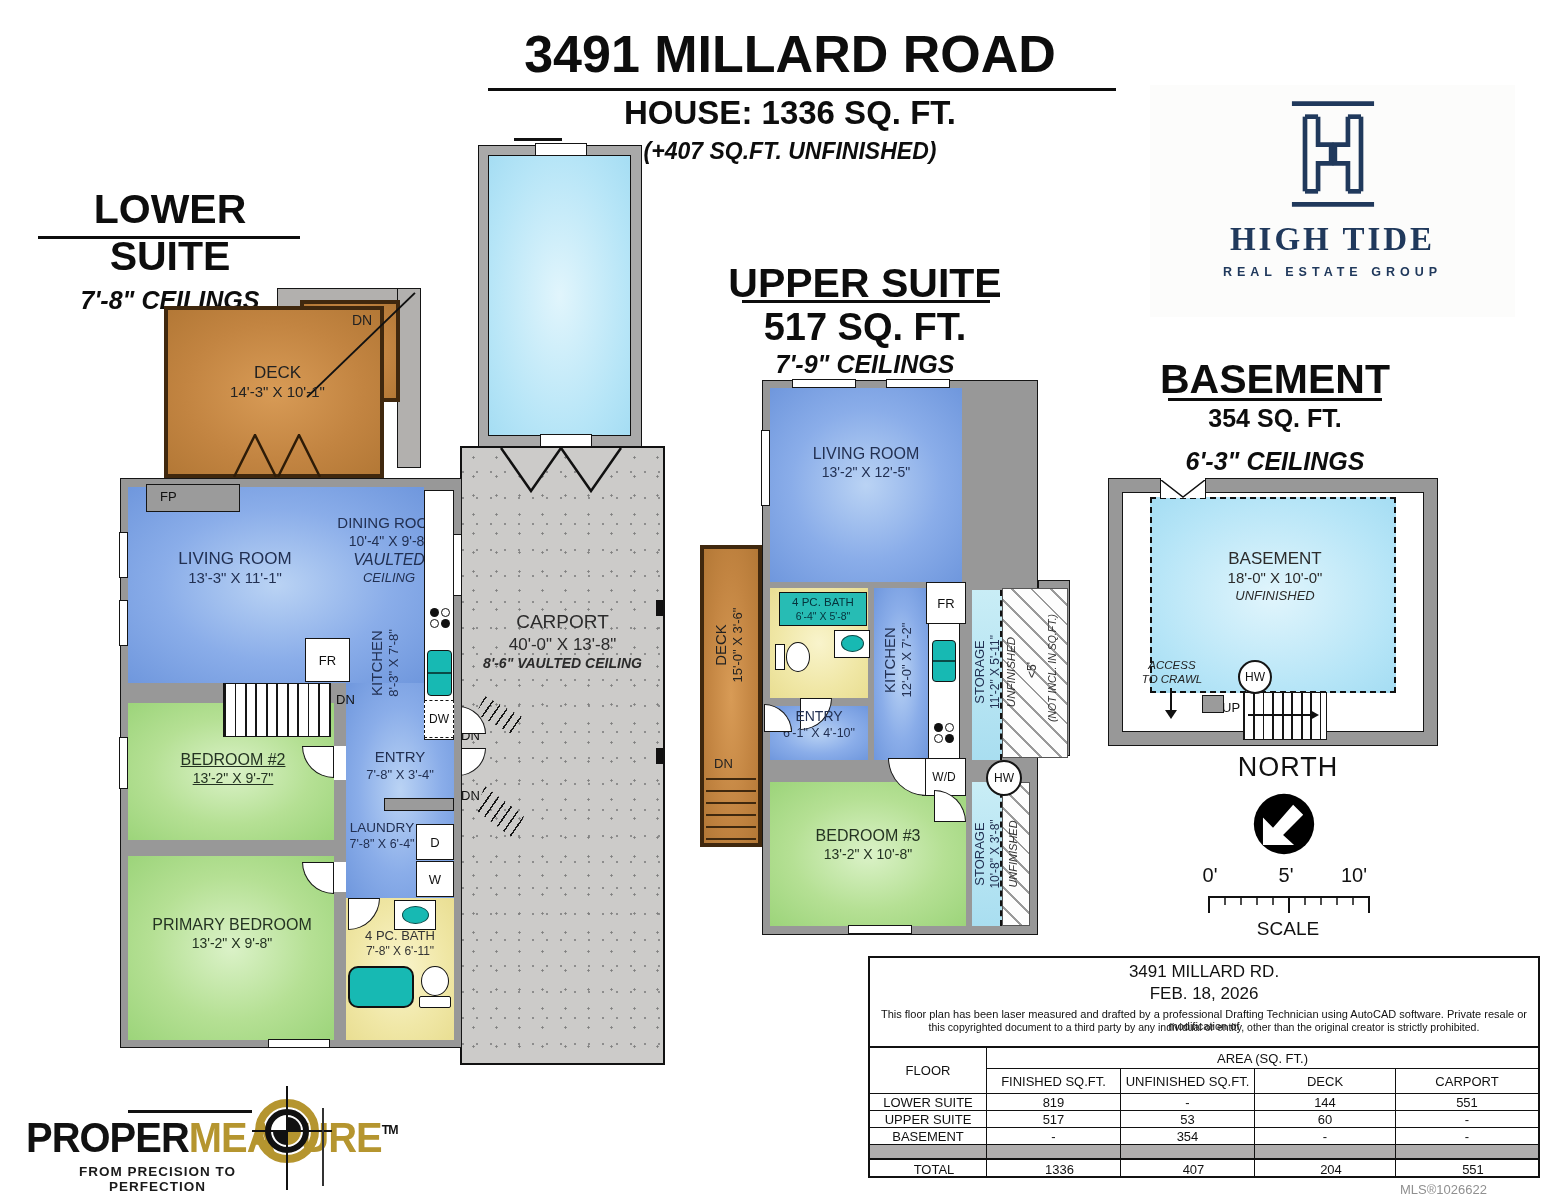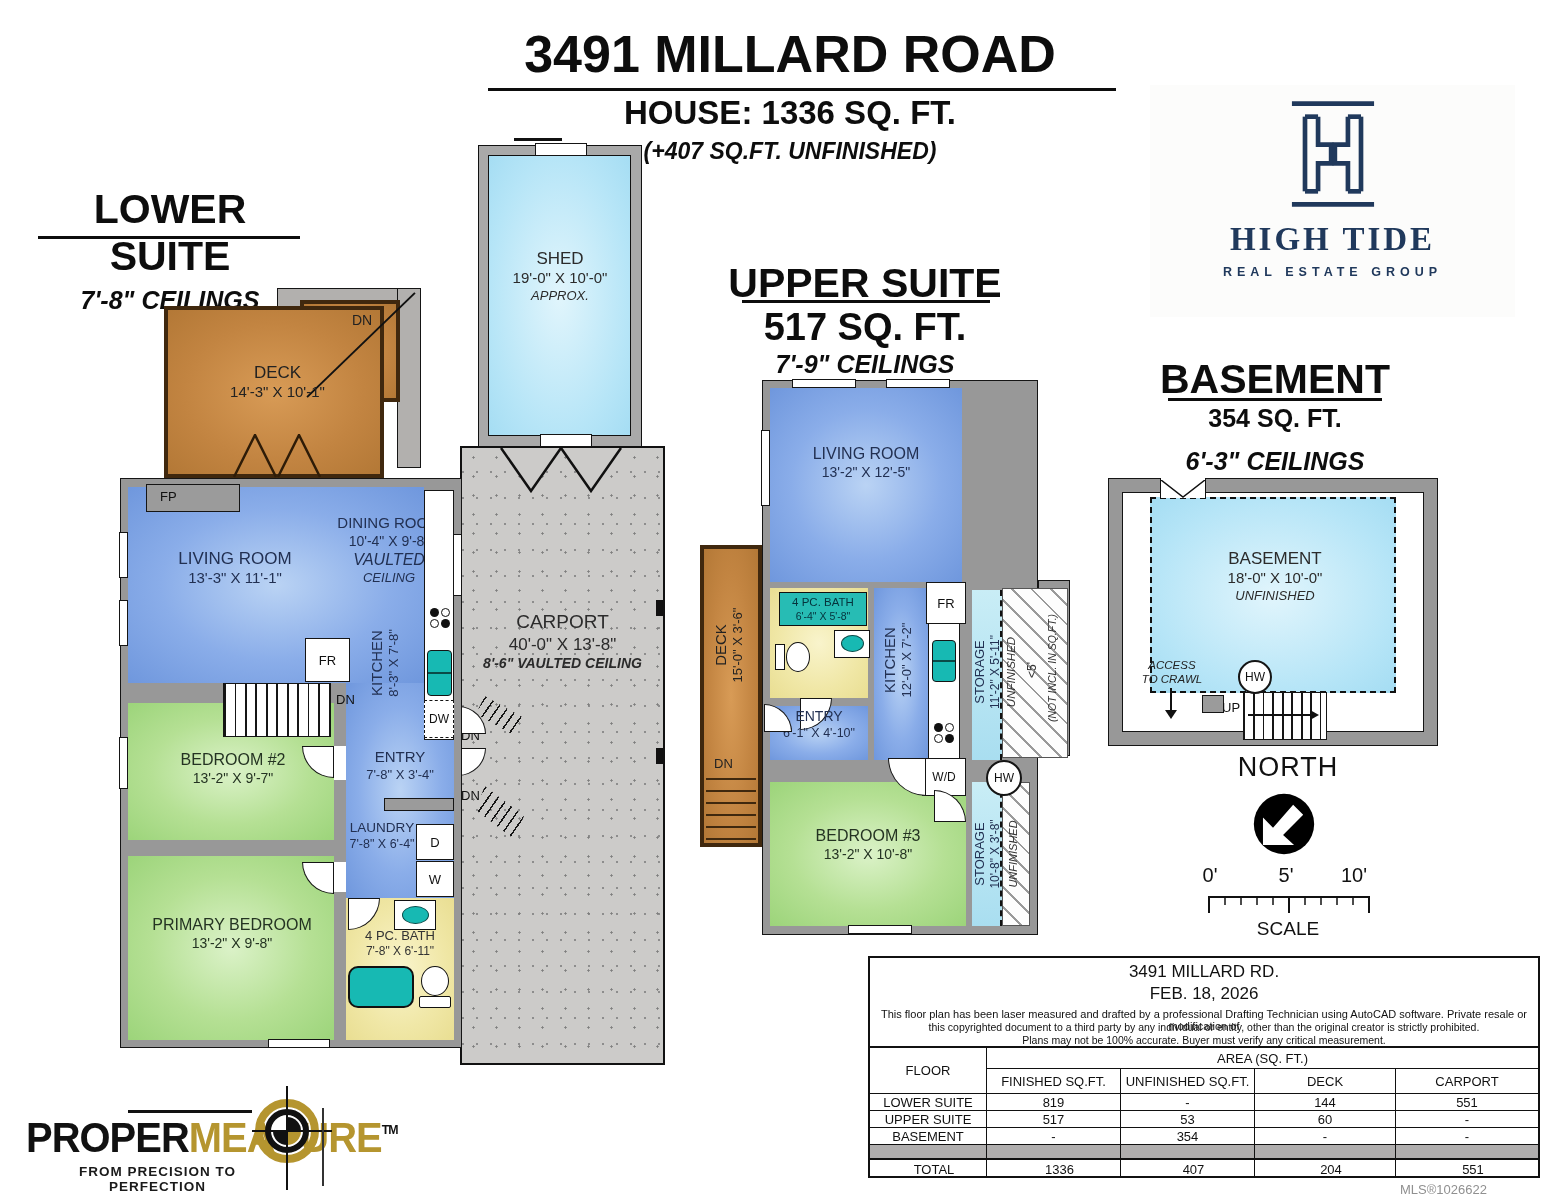--- a/index.html
+++ b/index.html
@@ -96,25 +96,20 @@
   <div class="arc" style="left:458px;top:748px;width:28px;height:28px;border-radius:0 0 100% 0;"></div>
   <div class="abs" style="left:656px;top:600px;width:7px;height:16px;background:#111;"></div>
   <div class="abs" style="left:656px;top:748px;width:7px;height:16px;background:#111;"></div>
 
   <div class="abs" style="left:478px;top:145px;width:164px;height:302px;background:#a9a9a9;border:1.5px solid #111;box-sizing:border-box;">
     <div class="shedblue" style="left:8.5px;top:8.5px;width:143px;height:281px;border:1.5px solid #111;box-sizing:border-box;"></div>
   </div>
   <div class="abs" style="left:514px;top:138px;width:48px;height:2.5px;background:#111;"></div>
   <div class="win" style="left:535px;top:143px;width:52px;height:13px;"></div>
   <div class="win" style="left:540px;top:434px;width:52px;height:13px;"></div>
-  <div class="lbl" style="left:488px;top:248px;width:144px;color:#2b2b2b;">
-    <div style="font-size:17px;">SHED</div>
-    <div style="font-size:15px;">19'-0" X 10'-0"</div>
-    <div style="font-size:13px;font-style:italic;">APPROX.</div>
-  </div>
   <div class="abs" style="left:500px;top:447px;width:122px;height:46px;">
     <svg width="122" height="46" viewBox="0 0 122 46">
       <polyline points="1,1 31,44 61,1" fill="#cccbc9" stroke="#111" stroke-width="2.5"></polyline>
       <polyline points="61,1 91,44 121,1" fill="#cccbc9" stroke="#111" stroke-width="2.5"></polyline>
     </svg>
   </div>
 
   <div class="graywall" style="left:277px;top:288px;width:144px;height:32px;background:#b2b0ae;"></div>
   <div class="graywall" style="left:397px;top:288px;width:24px;height:180px;background:#b2b0ae;"></div>
   <div class="brown" style="left:300px;top:300px;width:100px;height:102px;"></div>
@@ -199,21 +194,21 @@
     <div style="font-size:13px;">4 PC. BATH</div>
     <div style="font-size:12px;">7'-8" X 6'-11"</div>
   </div>
   <div class="abs" style="left:394px;top:900px;width:42px;height:30px;background:#fff;border:1.5px solid #111;box-sizing:border-box;">
     <span style="position:absolute;left:7px;top:5px;width:25px;height:16px;background:#17b9b3;border:1px solid #0a4a48;border-radius:50%;"></span>
   </div>
   <div class="teal" style="left:348px;top:966px;width:66px;height:42px;border:2px solid #111;border-radius:10px;"></div>
   <div class="abs" style="left:421px;top:966px;width:28px;height:30px;background:#fff;border:1.5px solid #111;border-radius:50%;box-sizing:border-box;"></div>
   <div class="abs" style="left:419px;top:996px;width:32px;height:12px;background:#fff;border:1.5px solid #111;border-radius:2px;box-sizing:border-box;"></div>
 
-  <div class="lbl" style="left:138px;top:750px;width:190px;color:#243322;">
+  <div class="lbl" style="left:138px;top:750px;width:190px;color:#243322;text-decoration:underline;">
     <div style="font-size:16px;">BEDROOM #2</div>
     <div style="font-size:14px;">13'-2" X 9'-7"</div>
   </div>
   <div class="lbl" style="left:130px;top:915px;width:204px;color:#243322;">
     <div style="font-size:16px;">PRIMARY BEDROOM</div>
     <div style="font-size:14px;">13'-2" X 9'-8"</div>
   </div>
 
   <div class="abs" style="left:334px;top:746px;width:12px;height:34px;background:#fff;"></div>
   <div class="arc" style="left:302px;top:746px;width:32px;height:32px;border-radius:0 0 0 100%;"></div>
@@ -385,21 +380,20 @@
       <line x1="145" y1="0" x2="145" y2="9" stroke="#111" stroke-width="1.5"></line>
     </svg>
   </div>
   <div class="abs ctr" style="left:1238px;top:918px;width:100px;font-size:19px;">SCALE</div>
 
   <div class="abs" style="left:868px;top:956px;width:672px;height:222px;border:2px solid #111;box-sizing:border-box;">
     <div class="abs ctr" style="left:0;top:4px;width:100%;font-size:17px;">3491 MILLARD RD.</div>
     <div class="abs ctr" style="left:0;top:26px;width:100%;font-size:17px;">FEB. 18, 2026</div>
     <div class="abs ctr" style="left:4px;top:50px;width:660px;font-size:11px;">This floor plan has been laser measured and drafted by a professional Drafting Technician using AutoCAD software. Private resale or modification of</div>
     <div class="abs ctr" style="left:4px;top:63px;width:660px;font-size:10.5px;">this copyrighted document to a third party by any individual or entity, other than the original creator is strictly prohibited.</div>
-    <div class="abs ctr" style="left:4px;top:76px;width:660px;font-size:10.5px;">Plans may not be 100% accurate.  Buyer must verify any critical measurement.</div>
     <div class="abs" style="left:0;top:88px;width:668px;height:130px;display:grid;border-top:2px solid #111;
          grid-template-columns:117px 134px 134px 141px 1fr;grid-template-rows:21px 25px 17px 17px 17px 15px 1fr;">
       <div class="tc" style="grid-row:1/3;">FLOOR</div>
       <div class="tc nr" style="grid-column:2/6;">AREA (SQ. FT.)</div>
       <div class="tc">FINISHED SQ.FT.</div>
       <div class="tc">UNFINISHED SQ.FT.</div>
       <div class="tc">DECK</div>
       <div class="tc nr">CARPORT</div>
 
       <div class="tc">LOWER SUITE</div>

